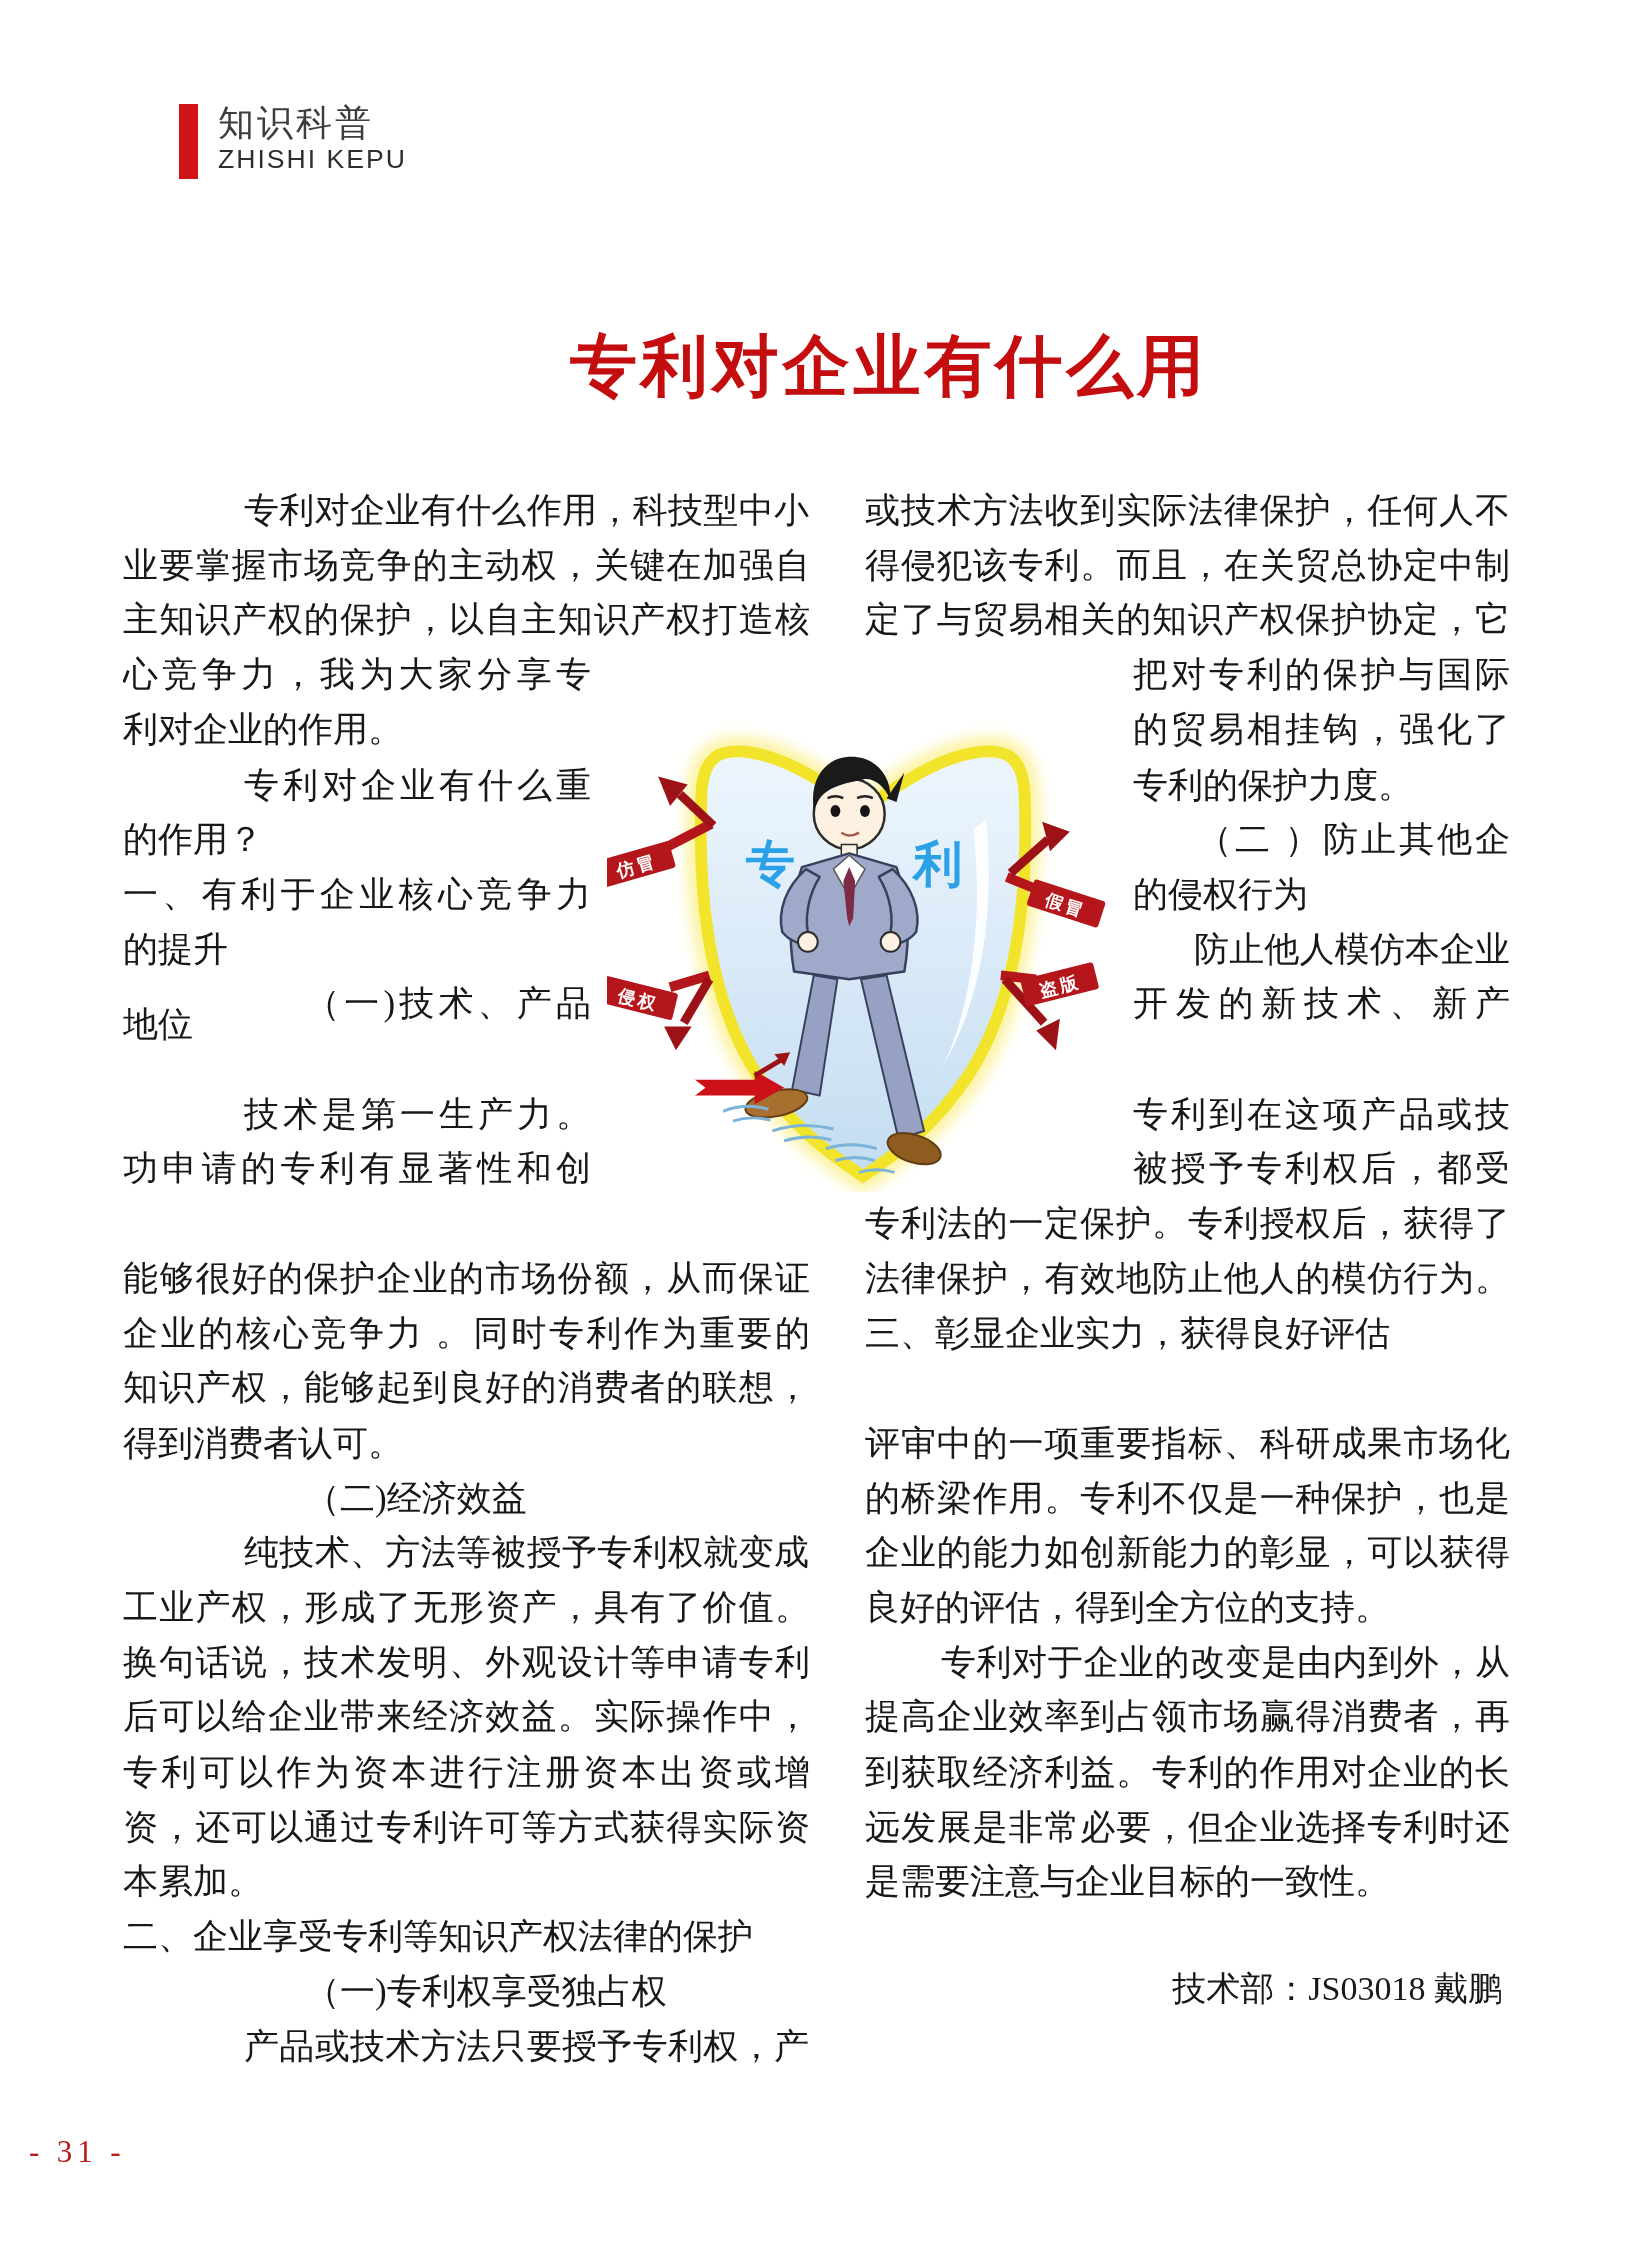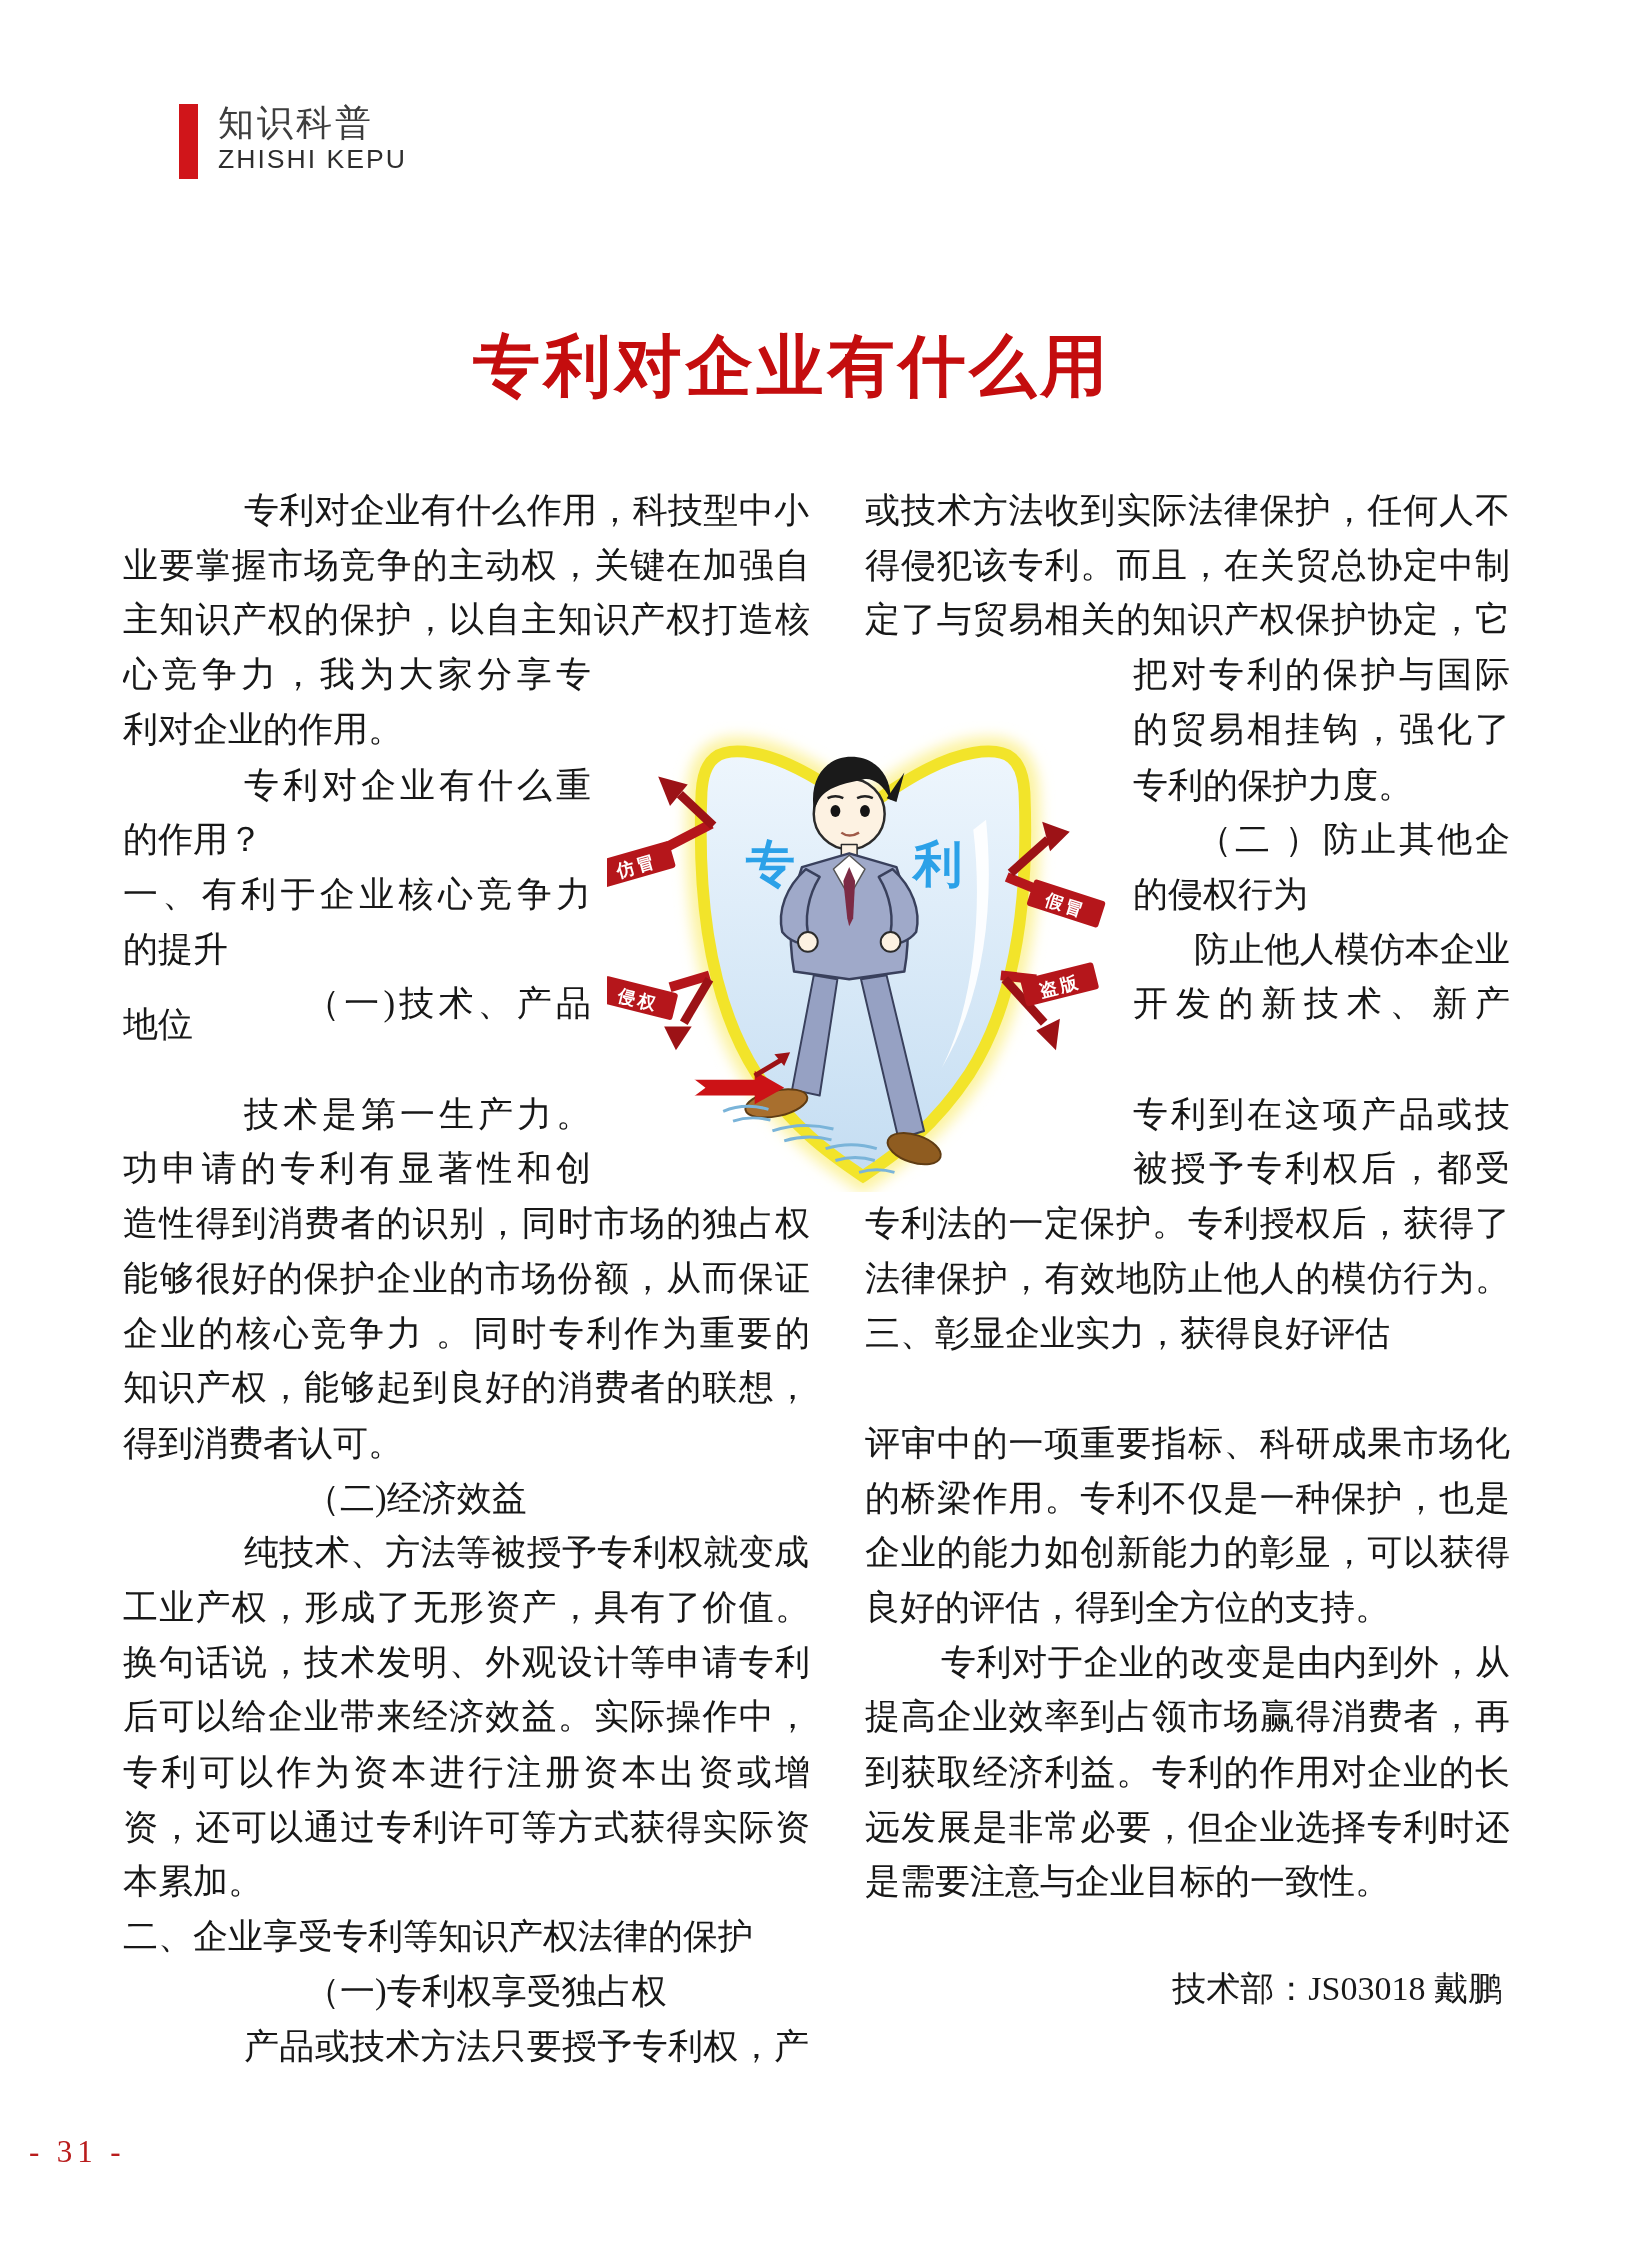--- a/index.html
+++ b/index.html
@@ -4,21 +4,21 @@
 <style>
   html,body{margin:0;padding:0;background:#ffffff;}
   .page{position:relative;width:1652px;height:2257px;background:#ffffff;overflow:hidden;
         font-family:"Liberation Serif","DejaVu Serif",serif;color:#161616;}
   
   .hdr-bar{position:absolute;left:179px;top:104px;width:18.7px;height:75px;background:#d0151a;}
   .hdr-cn{position:absolute;left:218px;top:99px;font-size:36px;color:#3d3d3d;letter-spacing:3px;}
   .hdr-en{position:absolute;left:218px;top:144px;font-family:"Liberation Sans","DejaVu Sans",sans-serif;
           font-size:26.6px;color:#2e2e2e;letter-spacing:2px;}
   
-  .title{position:absolute;left:473px;top:321px;width:735px;text-align:left;
+  .title{position:absolute;left:473px;top:321px;width:735px;text-align:right;
          font-family:"DejaVu Sans","Liberation Sans",sans-serif;font-weight:bold;
          font-size:67px;letter-spacing:3.9px;color:#c40d0e;}
   
   .ln{position:absolute;height:56px;line-height:56px;font-size:35px;color:#181818;white-space:nowrap;}
   .j{white-space:normal;text-align:justify;text-align-last:justify;word-break:break-all;overflow:hidden;}
   
   .sig{position:absolute;left:865px;top:1966px;width:637px;text-align:right;font-size:34px;color:#181818;}
   .pageno{position:absolute;left:29px;top:2134px;font-size:31px;letter-spacing:4.9px;color:#b91c1c;}
   
   .illus{position:absolute;left:607px;top:682px;width:511px;height:510px;}
@@ -40,21 +40,20 @@
   <div class="ln j" style="top:647px;left:123px;width:468px">心竞争力，我为大家分享专</div>
   <div class="ln" style="top:702px;left:123px">利对企业的作用。</div>
   <div class="ln j" style="top:758px;left:244px;width:347px">专利对企业有什么重要</div>
   <div class="ln" style="top:812px;left:123px">的作用？</div>
   <div class="ln j" style="top:867px;left:123px;width:468px">一、有利于企业核心竞争力</div>
   <div class="ln" style="top:922px;left:123px">的提升</div>
   <div class="ln j" style="top:976px;left:305px;width:286px">（一)技术、产品的独特</div>
   <div class="ln" style="top:997px;left:123px">地位</div>
   <div class="ln j" style="top:1087px;left:244px;width:347px">技术是第一生产力。成</div>
   <div class="ln j" style="top:1141px;left:123px;width:468px">功申请的专利有显著性和创</div>
-  <div class="ln j" style="top:1196px;left:123px;width:687px">造性得到消费者的识别，同时市场的独占权</div>
   <div class="ln j" style="top:1251px;left:123px;width:687px">能够很好的保护企业的市场份额，从而保证</div>
   <div class="ln j" style="top:1306px;left:123px;width:687px">企业的核心竞争力 。同时专利作为重要的</div>
   <div class="ln j" style="top:1360px;left:123px;width:687px">知识产权，能够起到良好的消费者的联想，</div>
   <div class="ln" style="top:1416px;left:123px">得到消费者认可。</div>
   <div class="ln" style="top:1471px;left:305px">（二)经济效益</div>
   <div class="ln j" style="top:1525px;left:244px;width:565px">纯技术、方法等被授予专利权就变成了</div>
   <div class="ln j" style="top:1580px;left:123px;width:687px">工业产权，形成了无形资产，具有了价值。</div>
   <div class="ln j" style="top:1635px;left:123px;width:687px">换句话说，技术发明、外观设计等申请专利</div>
   <div class="ln j" style="top:1689px;left:123px;width:687px">后可以给企业带来经济效益。实际操作中，</div>
   <div class="ln j" style="top:1745px;left:123px;width:687px">专利可以作为资本进行注册资本出资或增</div>

